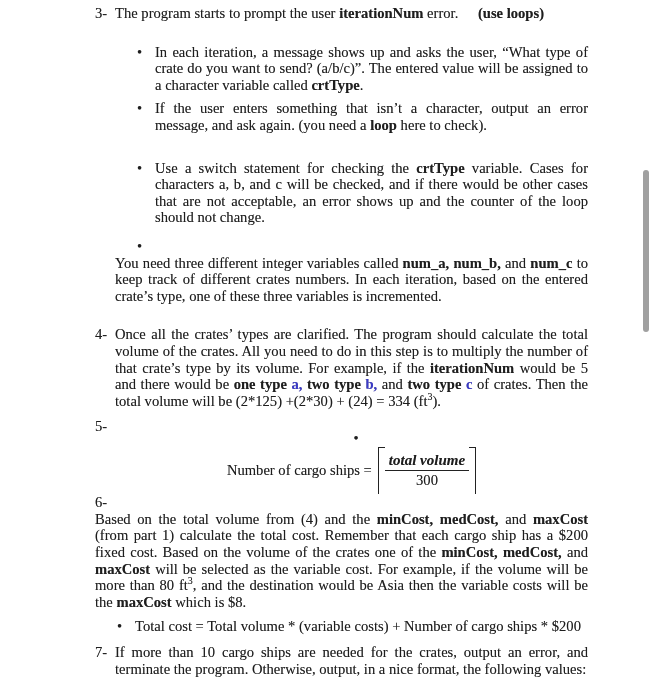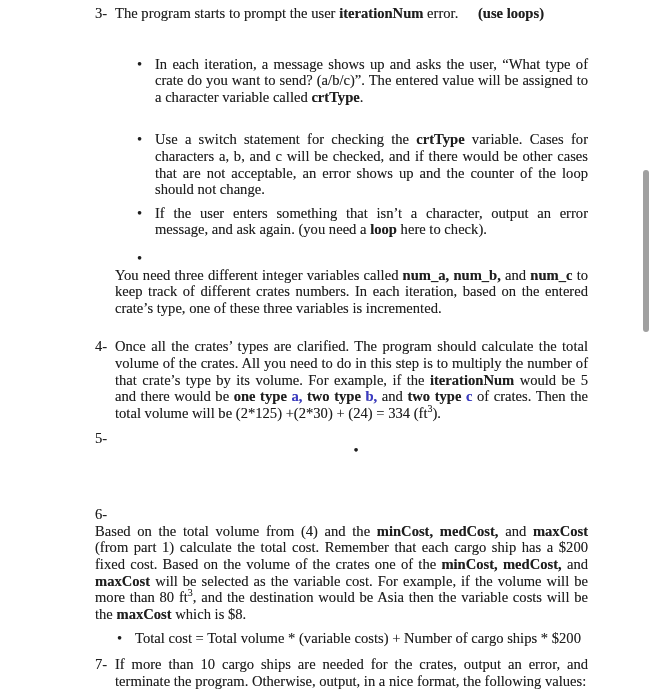--- a/index.html
+++ b/index.html
@@ -17,21 +17,21 @@
   .content{padding:5px 67px 0 95px;text-align:justify;}
   .nitem{display:flex;}
   .no{width:20px;flex-shrink:0;}
   .body{flex:1;min-width:0;}
   .para{margin:0;}
   .b{display:flex;}
   .dot{width:18px;margin-left:22px;flex-shrink:0;}
   .dot::before{content:"\2022";}
   .b .para{flex:1;min-width:0;}
   sup{font-size:10px;line-height:0;}
-  .mt18{margin-top:34px;}
+  .mt18{margin-top:22px;}
   .mt26{margin-top:26px;}
   .mt12{margin-top:12px;flex-direction:column;}
   .mt7{margin-top:7px;}
   .mt22{margin-top:22px;}
   .mt9{margin-top:9px;}
   .mt8{margin-top:8px;justify-content:center;}
   
   .formula-row{align-items:center;height:52px;}
   .formula-row .dot{align-self:center;}
   .formula{display:flex;align-items:center;}
@@ -59,28 +59,28 @@
     <section class="nitem">
       <span class="no">3-</span>
       <div class="body">
         <p class="para"><span>The program starts to prompt the user </span><span style="font-weight: bold;">iterationNum</span><span> error. </span><span style="font-weight: bold; margin-left: 16px;">(use loops)</span></p>
 
         <div class="b mt18">
           <span class="dot"></span>
           <p class="para"><span>In each iteration, a message shows up and asks the user, “What type of crate do you want to send? (a/b/c)”. The entered value will be assigned to a character variable called </span><span style="font-weight: bold;">crtType</span><span>.</span></p>
         </div>
 
+        <div class="b mt7">
+          <span class="dot"></span>
+          <p class="para"><span>If the user enters something that isn’t a character, output an error message, and ask again. (you need a </span><span style="font-weight: bold;">loop</span><span> here to check).</span></p>
+        </div>
+
         <div class="b mt26">
           <span class="dot"></span>
           <p class="para"><span>Use a switch statement for checking the </span><span style="font-weight: bold;">crtType</span><span> variable. Cases for characters a, b, and c will be checked, and if there would be other cases that are not acceptable, an error shows up and the counter of the loop should not change.</span></p>
-        </div>
-
-        <div class="b mt7">
-          <span class="dot"></span>
-          <p class="para"><span>If the user enters something that isn’t a character, output an error message, and ask again. (you need a </span><span style="font-weight: bold;">loop</span><span> here to check).</span></p>
         </div>
 
         <div class="b mt12">
           <span class="dot"></span>
           <p class="para"><span>You need three different integer variables called </span><span style="font-weight: bold;">num_a,</span><span> </span><span style="font-weight: bold;">num_b,</span><span> and </span><span style="font-weight: bold;">num_c</span><span> to keep track of different crates numbers. In each iteration, based on the entered crate’s type, one of these three variables is incremented.</span></p>
         </div>
       </div>
     </section>
 
     <section class="nitem mt22">
@@ -89,20 +89,29 @@
         <p class="para"><span>Once all the crates’ types are clarified. The program should calculate the total volume of the crates. All you need to do in this step is to multiply the number of that crate’s type by its volume. For example, if the </span><span style="font-weight: bold;">iterationNum</span><span> would be 5 and there would be </span><span style="font-weight: bold;">one type </span><span style="font-weight: bold; color: rgb(58, 58, 200);">a,</span><span> </span><span style="font-weight: bold;">two type </span><span style="font-weight: bold; color: rgb(58, 58, 200);">b,</span><span> and </span><span style="font-weight: bold;">two type </span><span style="font-weight: bold; color: rgb(58, 58, 200);">c</span><span> of crates. Then the total volume will be (2*125) +(2*30) + (24) = 334 (ft</span><sup>3</sup><span>).</span></p>
       </div>
     </section>
 
     <section class="nitem mt9">
       <span class="no">5-</span>
       <div class="body">
 
         <div class="b mt12 formula-row">
           <span class="dot"></span>
+          <div class="formula">
+            <span class="flabel">Number of cargo ships =</span>
+            <span class="ceil-l"></span>
+            <span class="frac">
+              <span class="nu">total volume</span>
+              <span class="de">300</span>
+            </span>
+            <span class="ceil-r"></span>
+          </div>
         </div>
       </div>
     </section>
 
     <section class="nitem mt12">
       <span class="no">6-</span>
       <div class="body">
         <p class="para"><span>Based on the total volume from (4) and the </span><span style="font-weight: bold;">minCost, medCost,</span><span> and </span><span style="font-weight: bold;">maxCost</span><span> (from part 1) calculate the total cost. Remember that each cargo ship has a $200 fixed cost. Based on the volume of the crates one of the </span><span style="font-weight: bold;">minCost, medCost,</span><span> and </span><span style="font-weight: bold;">maxCost</span><span> will be selected as the variable cost. For example, if the volume will be more than 80 ft</span><sup>3</sup><span>, and the destination would be Asia then the variable costs will be the </span><span style="font-weight: bold;">maxCost</span><span> which is $8.</span></p>
 
         <div class="b mt8">

